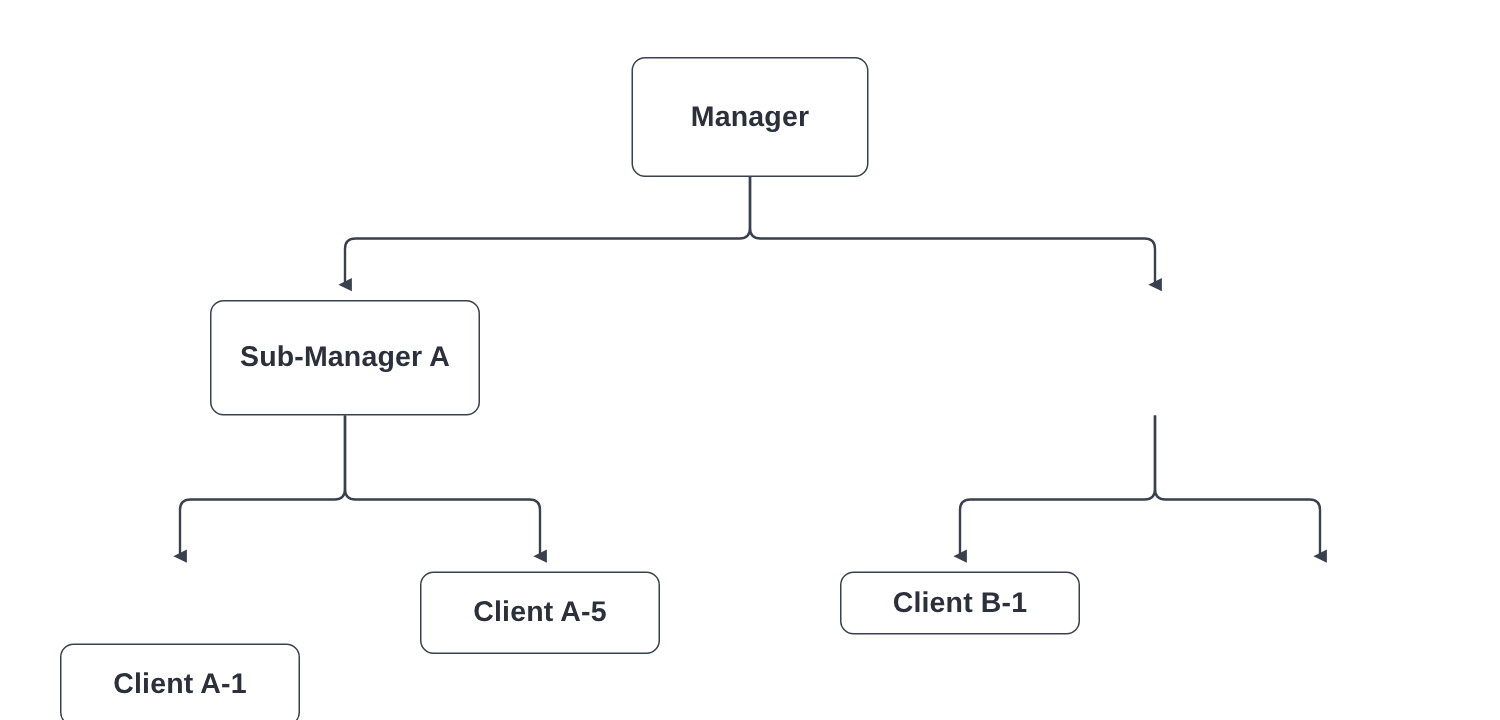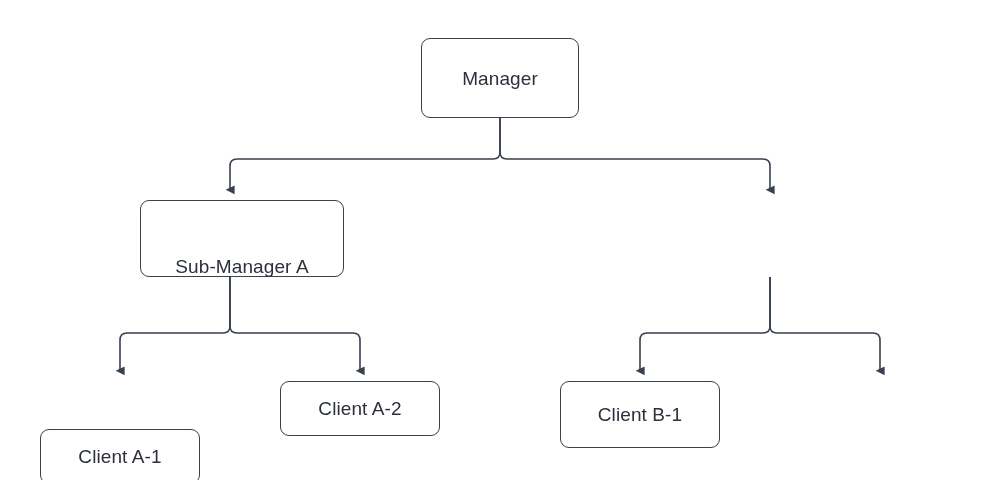--- a/index.html
+++ b/index.html
@@ -31,20 +31,21 @@
     border: 1.6px solid #39404e;
     border-radius: 9px;
     display: flex;
     align-items: center;
     justify-content: center;
     color: #2b303b;
     font-size: 19px;
     line-height: 1;
     letter-spacing: 0.1px;
     white-space: nowrap;
+    font-weight: bold;
   }
   .node-label {
     pointer-events: none;
   }
 </style>
 </head>
 <body>
 
 <div id="canvas">
 
@@ -68,31 +69,31 @@
       <path d="M 770 277 L 770 326 Q 770 333 763 333 L 647 333 Q 640 333 640 340 L 640 371" marker-end="url(#arrowhead)"></path>
 
       <path d="M 770 277 L 770 326 Q 770 333 777 333 L 873 333 Q 880 333 880 340 L 880 371" marker-end="url(#arrowhead)"></path>
     </g>
   </svg>
 
   <div class="node" style="left:421px; top:38px; width:158px; height:80px;">
     <span class="node-label">Manager</span>
   </div>
 
-  <div class="node" style="left:140px; top:200px; width:204px; height:77px;align-items:flex-end;">
+  <div class="node" style="left:140px; top:200px; width:180px; height:77px;">
     <span class="node-label">Sub-Manager A</span>
   </div>
 
 
   <div class="node" style="left:40px; top:381px; width:160px; height:55px;margin-top:48px;">
     <span class="node-label">Client A-1</span>
   </div>
 
   <div class="node" style="left:280px; top:381px; width:160px; height:55px;">
-    <span class="node-label">Client A-2</span>
+    <span class="node-label">Client A-5</span>
   </div>
 
-  <div class="node" style="left:560px; top:381px; width:160px; height:67px;">
+  <div class="node" style="left:560px; top:381px; width:160px; height:42px;">
     <span class="node-label">Client B-1</span>
   </div>
 
 
 </div>
 
 </body></html>

